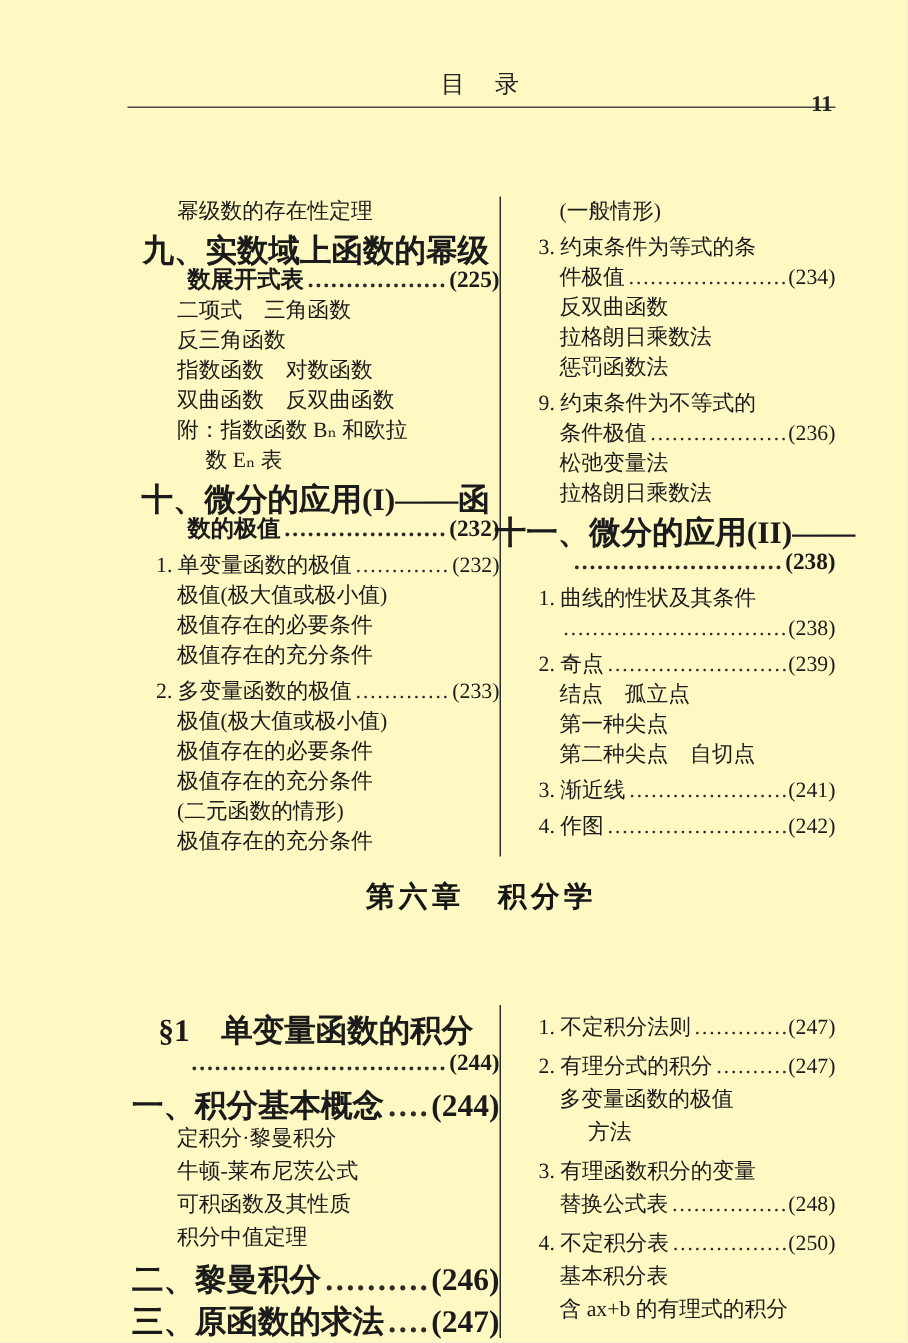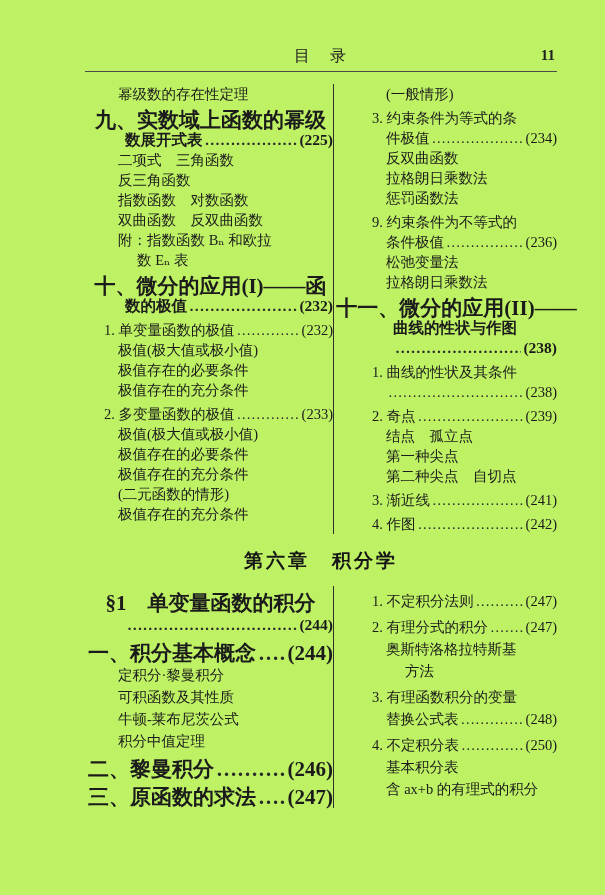--- a/index.html
+++ b/index.html
@@ -1,20 +1,20 @@
 <!DOCTYPE html>
 <html><head>
 <meta charset="utf-8">
 <style>
   html,body{margin:0;padding:0;background:#e8e8e8;}
   .page{
     position:relative;
     width:605px;height:895px;
     margin:0 auto;
-    background:#bef264;
+    background:#fef9c3;
     box-sizing:border-box;
     padding:46px 48px 0 85px;
     font-family:"Liberation Serif","DejaVu Serif",serif;
     color:#1b1b1b;
     overflow:hidden;
   }
   
   .header{
     position:relative;
     text-align:center;
@@ -22,35 +22,35 @@
     border-bottom:1.5px solid #4a4a4a;
     height:20px;
   }
   .htitle{
     font-size:16px;
     letter-spacing:2px;
     color:#222;
   }
   .hpage{
     position:absolute;
-    right:2px;top:1px;
+    right:2px;top:16px;
     font-size:15px;
     font-weight:bold;
     color:#222;
   }
   
   .grid{
     display:grid;
     grid-template-columns:248px 1fr;
     margin-top:12px;
   }
-  .col{min-width:0;}
+  .col{min-width:0;margin-top:47px;}
   .col.right{
     border-left:1.5px solid #2e2e2e;
-    padding-left:19px;
+    padding-left:6px;
   }
   
   .line{
     display:flex;
     align-items:baseline;
     line-height:20px;
     font-size:14.5px;
     white-space:nowrap;
   }
   .grid.bottom .line{line-height:22px;}
@@ -197,134 +197,131 @@
         <div class="line sub">
           <span class="t">松弛变量法</span>
         </div>
         <div class="line sub">
           <span class="t">拉格朗日乘数法</span>
         </div>
         <div class="line chapter">
           <span class="t">十一、微分的应用(II)——</span>
         </div>
         <div class="line chapter-cont">
-          <span class="t">曲线的性状与作图</span>
+          <span class="t"></span>
+          <span class="dots">………………………………………………………………</span>
+          <span class="pg">(238)</span>
+        </div>
+        <div class="line item">
+          <span class="t">1. 曲线的性状及其条件</span>
+        </div>
+        <div class="line item-cont">
+          <span class="t"></span>
+          <span class="dots">………………………………………………………………</span>
+          <span class="pg">(238)</span>
+        </div>
+        <div class="line item">
+          <span class="t">2. 奇点</span>
+          <span class="dots">………………………………………………………………</span>
+          <span class="pg">(239)</span>
+        </div>
+        <div class="line sub">
+          <span class="t">结点　孤立点</span>
+        </div>
+        <div class="line sub">
+          <span class="t">第一种尖点</span>
+        </div>
+        <div class="line sub">
+          <span class="t">第二种尖点　自切点</span>
+        </div>
+        <div class="line item">
+          <span class="t">3. 渐近线</span>
+          <span class="dots">………………………………………………………………</span>
+          <span class="pg">(241)</span>
+        </div>
+        <div class="line item">
+          <span class="t">4. 作图</span>
+          <span class="dots">………………………………………………………………</span>
+          <span class="pg">(242)</span>
+        </div>
+      </div>
+  </div>
+
+  <div class="chapter-heading">第六章　积分学</div>
+
+  <div class="grid bottom">
+    <div class="col left">
+        <div class="line chapter">
+          <span class="t">§1　单变量函数的积分</span>
         </div>
         <div class="line chapter-cont">
           <span class="t"></span>
           <span class="dots">………………………………………………………………</span>
-          <span class="pg">(238)</span>
-        </div>
-        <div class="line item">
-          <span class="t">1. 曲线的性状及其条件</span>
+          <span class="pg">(244)</span>
+        </div>
+        <div class="line chapter">
+          <span class="t">一、积分基本概念</span>
+          <span class="dots">………………………………………………………………</span>
+          <span class="pg">(244)</span>
+        </div>
+        <div class="line sub">
+          <span class="t">定积分·黎曼积分</span>
+        </div>
+        <div class="line sub">
+          <span class="t">牛顿-莱布尼茨公式</span>
+        </div>
+        <div class="line sub">
+          <span class="t">可积函数及其性质</span>
+        </div>
+        <div class="line sub">
+          <span class="t">积分中值定理</span>
+        </div>
+        <div class="line chapter">
+          <span class="t">二、黎曼积分</span>
+          <span class="dots">………………………………………………………………</span>
+          <span class="pg">(246)</span>
+        </div>
+        <div class="line chapter">
+          <span class="t">三、原函数的求法</span>
+          <span class="dots">………………………………………………………………</span>
+          <span class="pg">(247)</span>
+        </div>
+      </div>
+    <div class="col right">
+        <div class="line item">
+          <span class="t">1. 不定积分法则</span>
+          <span class="dots">………………………………………………………………</span>
+          <span class="pg">(247)</span>
+        </div>
+        <div class="line item">
+          <span class="t">2. 有理分式的积分</span>
+          <span class="dots">………………………………………………………………</span>
+          <span class="pg">(247)</span>
+        </div>
+        <div class="line sub">
+          <span class="t">多变量函数的极值</span>
+        </div>
+        <div class="line sub2">
+          <span class="t">方法</span>
+        </div>
+        <div class="line item">
+          <span class="t">3. 有理函数积分的变量</span>
         </div>
         <div class="line item-cont">
-          <span class="t"></span>
-          <span class="dots">………………………………………………………………</span>
-          <span class="pg">(238)</span>
-        </div>
-        <div class="line item">
-          <span class="t">2. 奇点</span>
-          <span class="dots">………………………………………………………………</span>
-          <span class="pg">(239)</span>
-        </div>
-        <div class="line sub">
-          <span class="t">结点　孤立点</span>
-        </div>
-        <div class="line sub">
-          <span class="t">第一种尖点</span>
-        </div>
-        <div class="line sub">
-          <span class="t">第二种尖点　自切点</span>
-        </div>
-        <div class="line item">
-          <span class="t">3. 渐近线</span>
-          <span class="dots">………………………………………………………………</span>
-          <span class="pg">(241)</span>
-        </div>
-        <div class="line item">
-          <span class="t">4. 作图</span>
-          <span class="dots">………………………………………………………………</span>
-          <span class="pg">(242)</span>
+          <span class="t">替换公式表</span>
+          <span class="dots">………………………………………………………………</span>
+          <span class="pg">(248)</span>
+        </div>
+        <div class="line item">
+          <span class="t">4. 不定积分表</span>
+          <span class="dots">………………………………………………………………</span>
+          <span class="pg">(250)</span>
+        </div>
+        <div class="line sub">
+          <span class="t">基本积分表</span>
+        </div>
+        <div class="line sub">
+          <span class="t">含 ax+b 的有理式的积分</span>
         </div>
       </div>
   </div>
 
-  <div class="chapter-heading">第六章　积分学</div>
-
-  <div class="grid bottom">
-    <div class="col left">
-        <div class="line chapter">
-          <span class="t">§1　单变量函数的积分</span>
-        </div>
-        <div class="line chapter-cont">
-          <span class="t"></span>
-          <span class="dots">………………………………………………………………</span>
-          <span class="pg">(244)</span>
-        </div>
-        <div class="line chapter">
-          <span class="t">一、积分基本概念</span>
-          <span class="dots">………………………………………………………………</span>
-          <span class="pg">(244)</span>
-        </div>
-        <div class="line sub">
-          <span class="t">定积分·黎曼积分</span>
-        </div>
-        <div class="line sub">
-          <span class="t">可积函数及其性质</span>
-        </div>
-        <div class="line sub">
-          <span class="t">牛顿-莱布尼茨公式</span>
-        </div>
-        <div class="line sub">
-          <span class="t">积分中值定理</span>
-        </div>
-        <div class="line chapter">
-          <span class="t">二、黎曼积分</span>
-          <span class="dots">………………………………………………………………</span>
-          <span class="pg">(246)</span>
-        </div>
-        <div class="line chapter">
-          <span class="t">三、原函数的求法</span>
-          <span class="dots">………………………………………………………………</span>
-          <span class="pg">(247)</span>
-        </div>
-      </div>
-    <div class="col right">
-        <div class="line item">
-          <span class="t">1. 不定积分法则</span>
-          <span class="dots">………………………………………………………………</span>
-          <span class="pg">(247)</span>
-        </div>
-        <div class="line item">
-          <span class="t">2. 有理分式的积分</span>
-          <span class="dots">………………………………………………………………</span>
-          <span class="pg">(247)</span>
-        </div>
-        <div class="line sub">
-          <span class="t">奥斯特洛格拉特斯基</span>
-        </div>
-        <div class="line sub2">
-          <span class="t">方法</span>
-        </div>
-        <div class="line item">
-          <span class="t">3. 有理函数积分的变量</span>
-        </div>
-        <div class="line item-cont">
-          <span class="t">替换公式表</span>
-          <span class="dots">………………………………………………………………</span>
-          <span class="pg">(248)</span>
-        </div>
-        <div class="line item">
-          <span class="t">4. 不定积分表</span>
-          <span class="dots">………………………………………………………………</span>
-          <span class="pg">(250)</span>
-        </div>
-        <div class="line sub">
-          <span class="t">基本积分表</span>
-        </div>
-        <div class="line sub">
-          <span class="t">含 ax+b 的有理式的积分</span>
-        </div>
-      </div>
-  </div>
-
 </div>
 
 </body></html>

